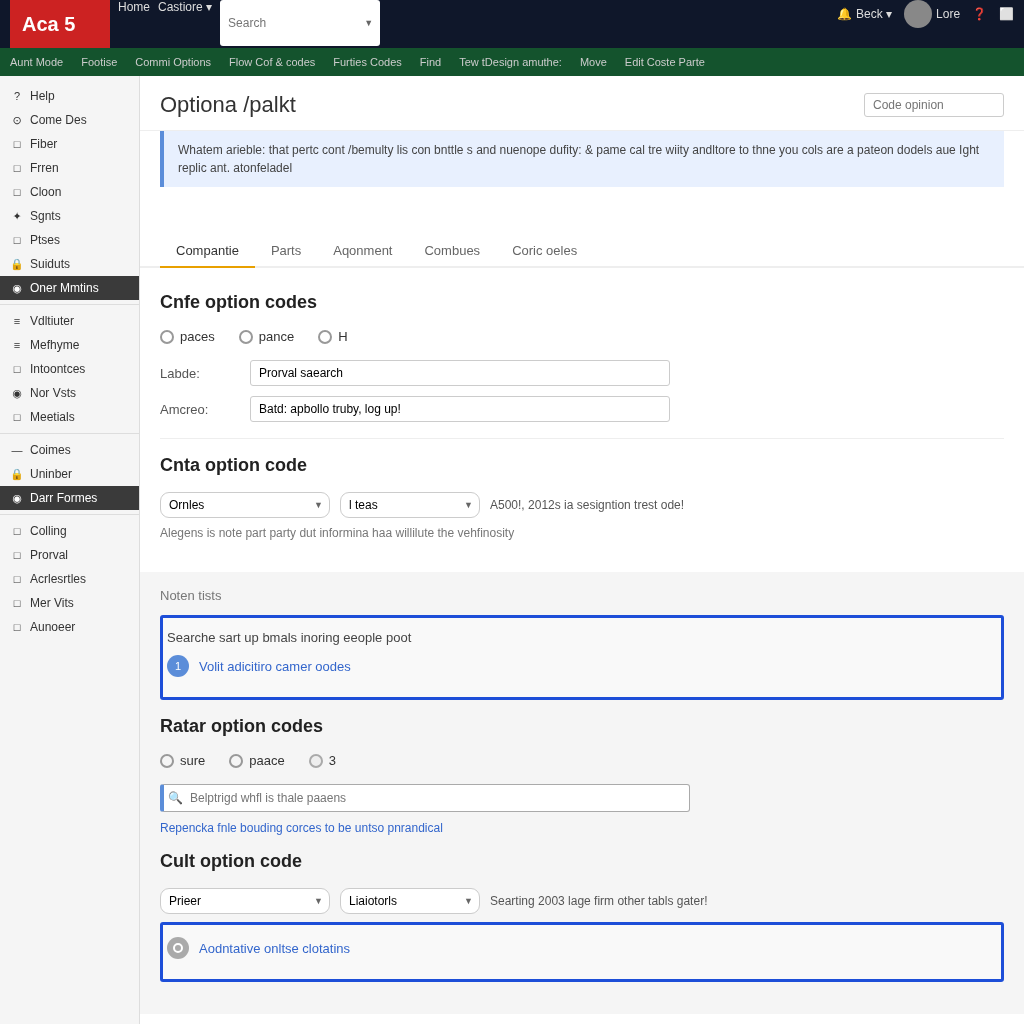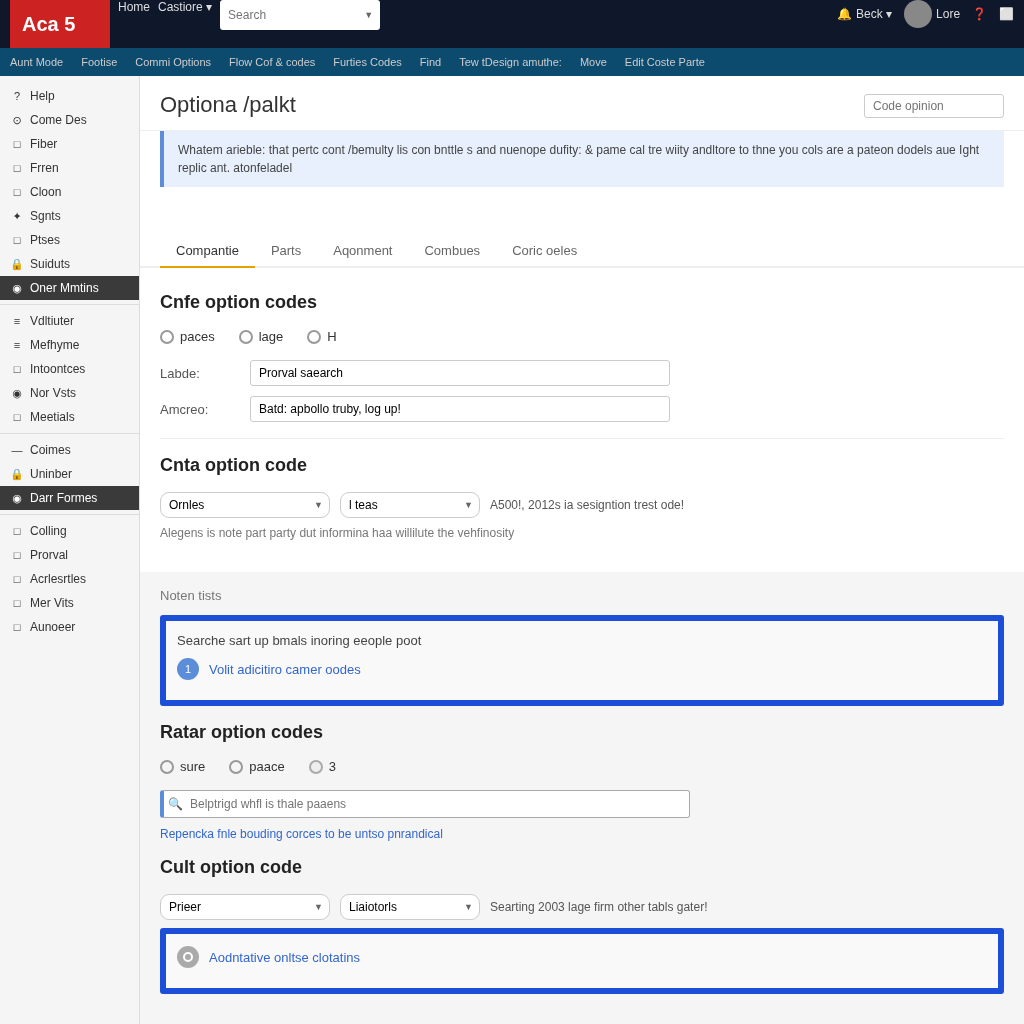--- a/index.html
+++ b/index.html
@@ -34,42 +34,42 @@
     .nav-link {
       color: #ddd;
       font-size: 12px;
       cursor: pointer;
       white-space: nowrap;
     }
     .search-box {
       background: white;
       border: none;
       border-radius: 3px;
-      padding: 8px 8px;
+      padding: 16px 8px;
       width: 160px;
       font-size: 12px;
     }
     .nav-icons {
       display: flex;
       gap: 12px;
       align-items: center;
       color: #ddd;
       font-size: 12px;
     }
     .nav-icon-btn {
       display: flex;
       align-items: center;
       gap: 4px;
       cursor: pointer;
       color: #ddd;
     }
 
     
     .secondary-nav {
-      background: #0c4a6e;
+      background: #14532d;
       height: 28px;
       display: flex;
       align-items: center;
       padding: 0 10px;
       gap: 18px;
     }
     .sec-nav-link {
       color: #ccc;
       font-size: 11px;
       cursor: pointer;
@@ -125,21 +125,21 @@
       overflow-y: auto;
       background: white;
       padding: 0;
     }
 
     
     .page-header {
       padding: 16px 20px 12px;
       display: flex;
       justify-content: space-between;
-      align-items: flex-end;
+      align-items: center;
       border-bottom: 1px solid #eee;
     }
     .page-title {
       font-size: 22px;
       font-weight: normal;
       color: #333;
     }
     .page-search {
       border: 1px solid #ccc;
       border-radius: 3px;
@@ -306,23 +306,23 @@
     }
 
     .lower-header {
       font-size: 13px;
       color: #777;
       margin-bottom: 12px;
     }
 
     .info-box {
       background: #f9f9f9;
-      border: 6px solid #1d4ed8;
+      border: 3px solid #1d4ed8;
       border-radius: 3px;
-      padding: 12px 11px;
+      padding: 12px 4px;
       margin-bottom: 16px;
     }
     .info-box-title {
       font-size: 13px;
       font-weight: 500;
       color: #444;
       margin-bottom: 10px;
     }
 
     .step-item {
@@ -552,21 +552,21 @@
       <div>
         <div class="section-title">Cnfe option codes</div>
 
         <div class="radio-group">
           <label class="radio-item">
             <span class="radio-circle"></span>
             <span>paces</span>
           </label>
           <label class="radio-item">
             <span class="radio-circle"></span>
-            <span>lage</span>
+            <span>pance</span>
           </label>
           <label class="radio-item">
             <span class="radio-circle"></span>
             <span>H</span>
           </label>
         </div>
 
         <div class="form-row">
           <span class="form-label">Labde:</span>
           <input class="form-input" type="text" value="Prorval saearch" style="">

